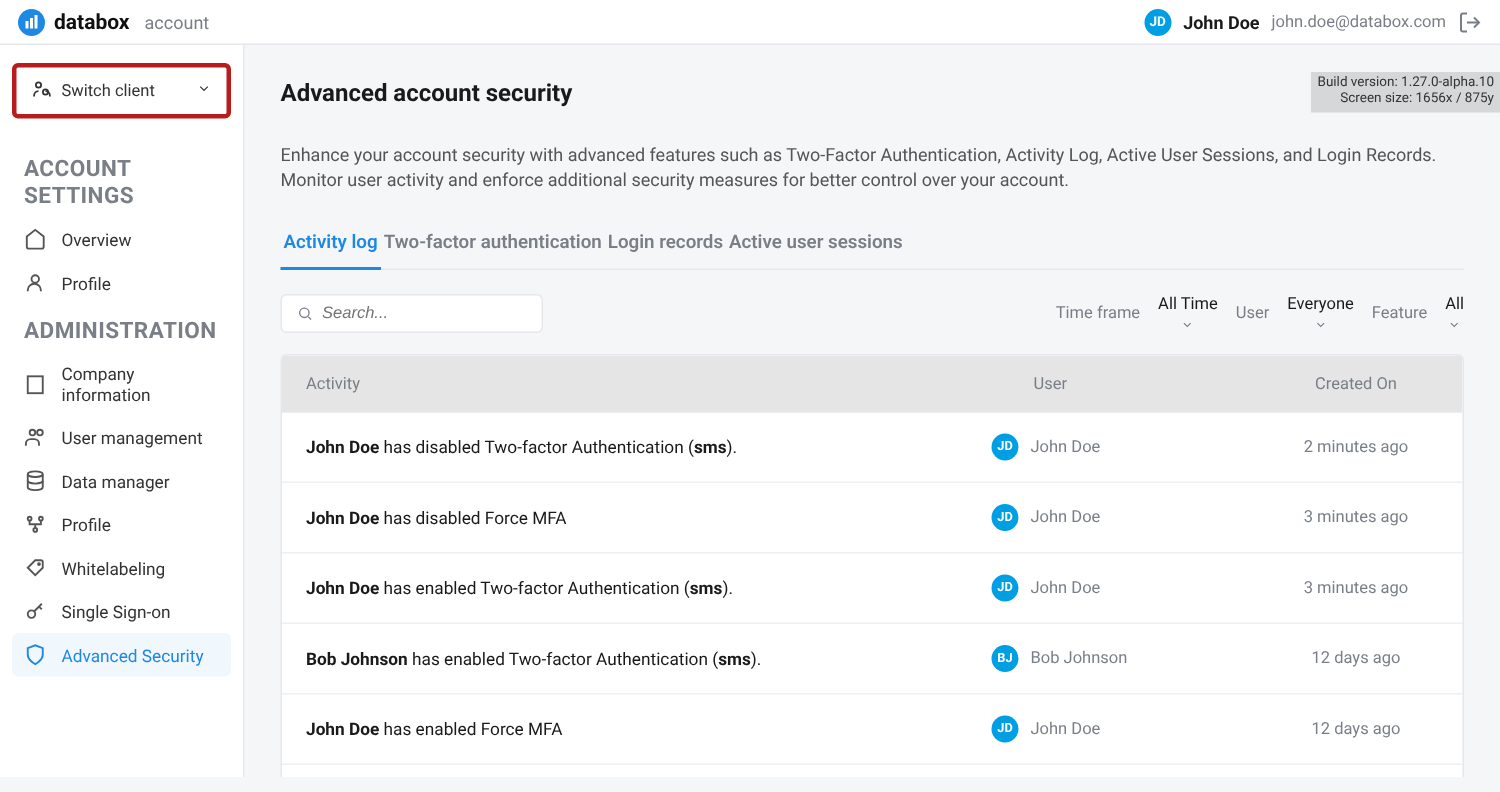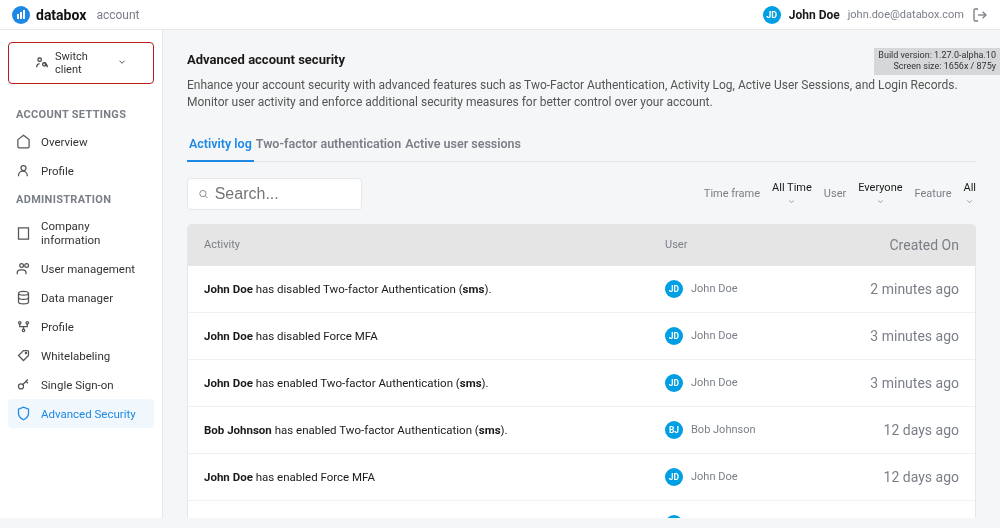--- a/index.html
+++ b/index.html
@@ -20,53 +20,53 @@
 
 
 .build-badge { position: absolute; top: 48px; right: 0; background: #d6d7d8; font-size: 9px; line-height: 1.25; padding: 2px 4px; text-align: right; color: #333; z-index: 100; }
 
 
 .layout { display: flex; height: calc(100% - 40px); }
 .sidebar { width: 163px; background: #fff; padding: 12px 8px; border-right: 1px solid #e5e7eb; flex-shrink: 0; }
 .content { flex: 1; padding: 22px 24px 0 24px; overflow: hidden; }
 
 
-.switch-client { display: flex; align-items: center; gap: 6px; border: 1px solid #b91c1c; border-radius: 4px; padding: 7px 26px; font-size: 11px; color: #333; margin-bottom: 16px; cursor: pointer; }
+.switch-client { display: flex; align-items: center; gap: 6px; border: 3px solid #b91c1c; border-radius: 4px; padding: 7px 10px; font-size: 11px; color: #333; margin-bottom: 16px; cursor: pointer; }
 .switch-client .chev { margin-left: auto; }
-.section-label { font-size: 11px; color: #7a7f87; font-weight: 700; letter-spacing: 0.3px; text-transform: uppercase; padding: 8px 8px 6px; }
+.section-label { font-size: 15px; color: #7a7f87; font-weight: 700; letter-spacing: 0.3px; text-transform: uppercase; padding: 8px 8px 6px; }
 .nav-item { display: flex; align-items: center; gap: 10px; padding: 7px 8px; font-size: 11.5px; color: #333; border-radius: 4px; cursor: pointer; }
 .nav-item .nav-icon { width: 15px; height: 15px; display: flex; align-items: center; justify-content: center; color: #555; flex-shrink: 0; }
 .nav-item.active { color: #1e88e5; background: #f0f7fd; }
 .nav-item.active .nav-icon { color: #1e88e5; }
 
 
-h1 { font-size: 13px; font-weight: 700; margin-bottom: 10px; }
+h1 { font-size: 16px; font-weight: 700; margin-bottom: 24px; }
 .subhead { font-size: 12px; color: #555; line-height: 1.45; margin-bottom: 18px; max-width: 820px; }
 .tabs { display: flex; border-bottom: 1px solid #e5e7eb; margin-bottom: 16px; }
 .tab { padding: 6px 2px 10px; font-size: 12.5px; color: #7a7f87; cursor: pointer; position: relative; font-weight: 600; }
 .tab.active { color: #1e88e5; }
 .tab.active::after { content: ""; position: absolute; left: 0; right: 0; bottom: -1px; height: 2px; background: #1e88e5; }
 
 .controls-row { display: flex; align-items: center; margin-bottom: 14px; }
 .search-box { display: flex; align-items: center; gap: 6px; border: 1px solid #e5e7eb; border-radius: 4px; padding: 6px 10px; width: 175px; background: #fff; }
-.search-box input { border: none; outline: none; font-size: 16px; width: 100%; color: #333; }
+.search-box input { border: none; outline: none; font-size: 11px; width: 100%; color: #333; font-style: italic; }
 .search-box svg { width: 12px; height: 12px; color: #7a7f87; }
 .filters { margin-left: auto; display: flex; align-items: center; gap: 12px; font-size: 11px; color: #7a7f87; }
 .filter-value { color: #1a1a1a; cursor: pointer; display: inline-flex; align-items: center; gap: 3px; flex-direction: column; }
 .filter-value .chev { width: 9px; height: 9px; color: #7a7f87; }
 
 
 .table { border: 1px solid #e5e7eb; border-radius: 4px; background: #fff; overflow: hidden; }
 .thead, .trow { display: flex; align-items: center; }
 .thead { padding: 12px 16px; font-size: 11px; color: #7a7f87; background: #e5e5e5; border-bottom: 1px solid #e5e7eb; }
-.trow { padding: 14px 16px; border-bottom: 1px solid #eef0f2; font-size: 11.5px; }
+.trow { padding: 14px 16px; border-bottom: 1px solid #eef0f2; font-size: 11.5px; gap: 28px; }
 .trow:last-child { border-bottom: none; }
 .col-act { flex: 1 1 auto; }
 .col-user { width: 160px; display: flex; align-items: center; gap: 8px; color: #7a7f87; font-size: 11px; }
-.col-created { width: 110px; text-align: right; color: #7a7f87; font-size: 14px; margin-left: 24px; }
+.col-created { width: 110px; text-align: center; color: #7a7f87; font-size: 11px; }
 .avatar-row { width: 18px; height: 18px; border-radius: 50%; background: #009ee3; color: #fff; font-size: 8.5px; font-weight: 700; display: flex; align-items: center; justify-content: center; }
 .strong { font-weight: 700; color: #1a1a1a; }
 
 .chev-svg { width: 10px; height: 10px; }
 </style>
 </head>
 <body>
 
 <div class="topbar">
   <div class="brand">
@@ -213,20 +213,21 @@
     </div>
   </aside>
 
   <main class="content">
     <h1>Advanced account security</h1>
     <p class="subhead">Enhance your account security with advanced features such as Two-Factor Authentication, Activity Log, Active User Sessions, and Login Records. Monitor user activity and enforce additional security measures for better control over your account.</p>
 
     <div class="tabs">
       <div class="tab active">Activity log</div>
       <div class="tab">Two-factor authentication</div>
+      <div class="tab">Login records</div>
       <div class="tab">Active user sessions</div>
     </div>
 
     <div class="controls-row">
       <div class="search-box">
         <svg viewBox="0 0 24 24" fill="none" stroke="currentColor" stroke-width="2">
             <circle cx="11" cy="11" r="7"></circle>
             <line x1="21" y1="21" x2="16.65" y2="16.65"></line>
           </svg>
         <input type="text" placeholder="Search..." style="">

